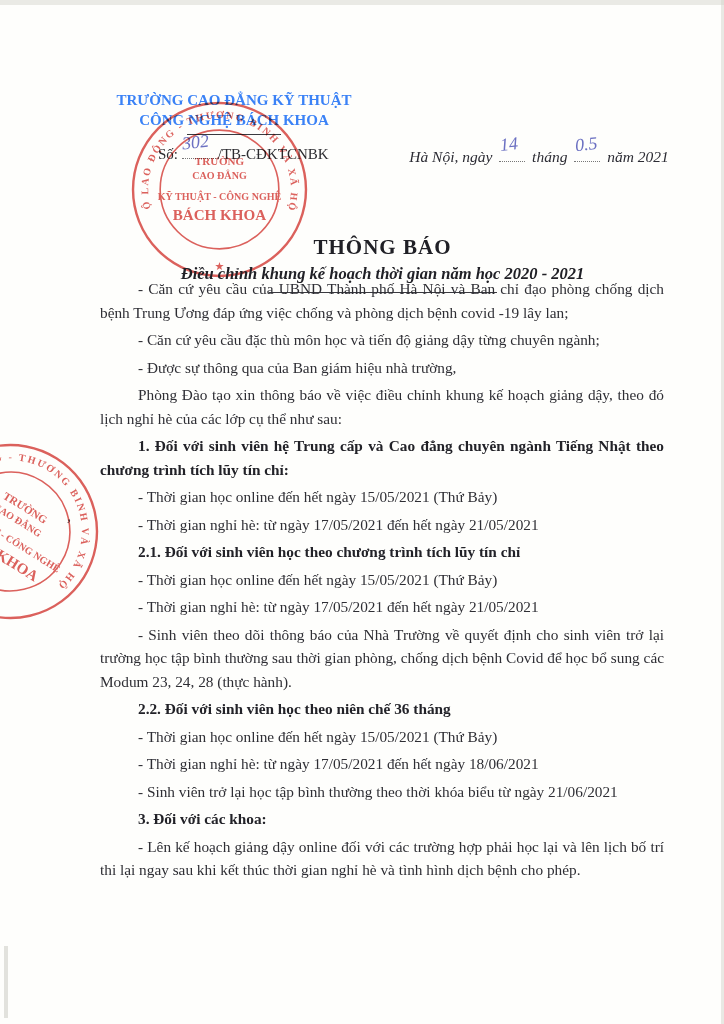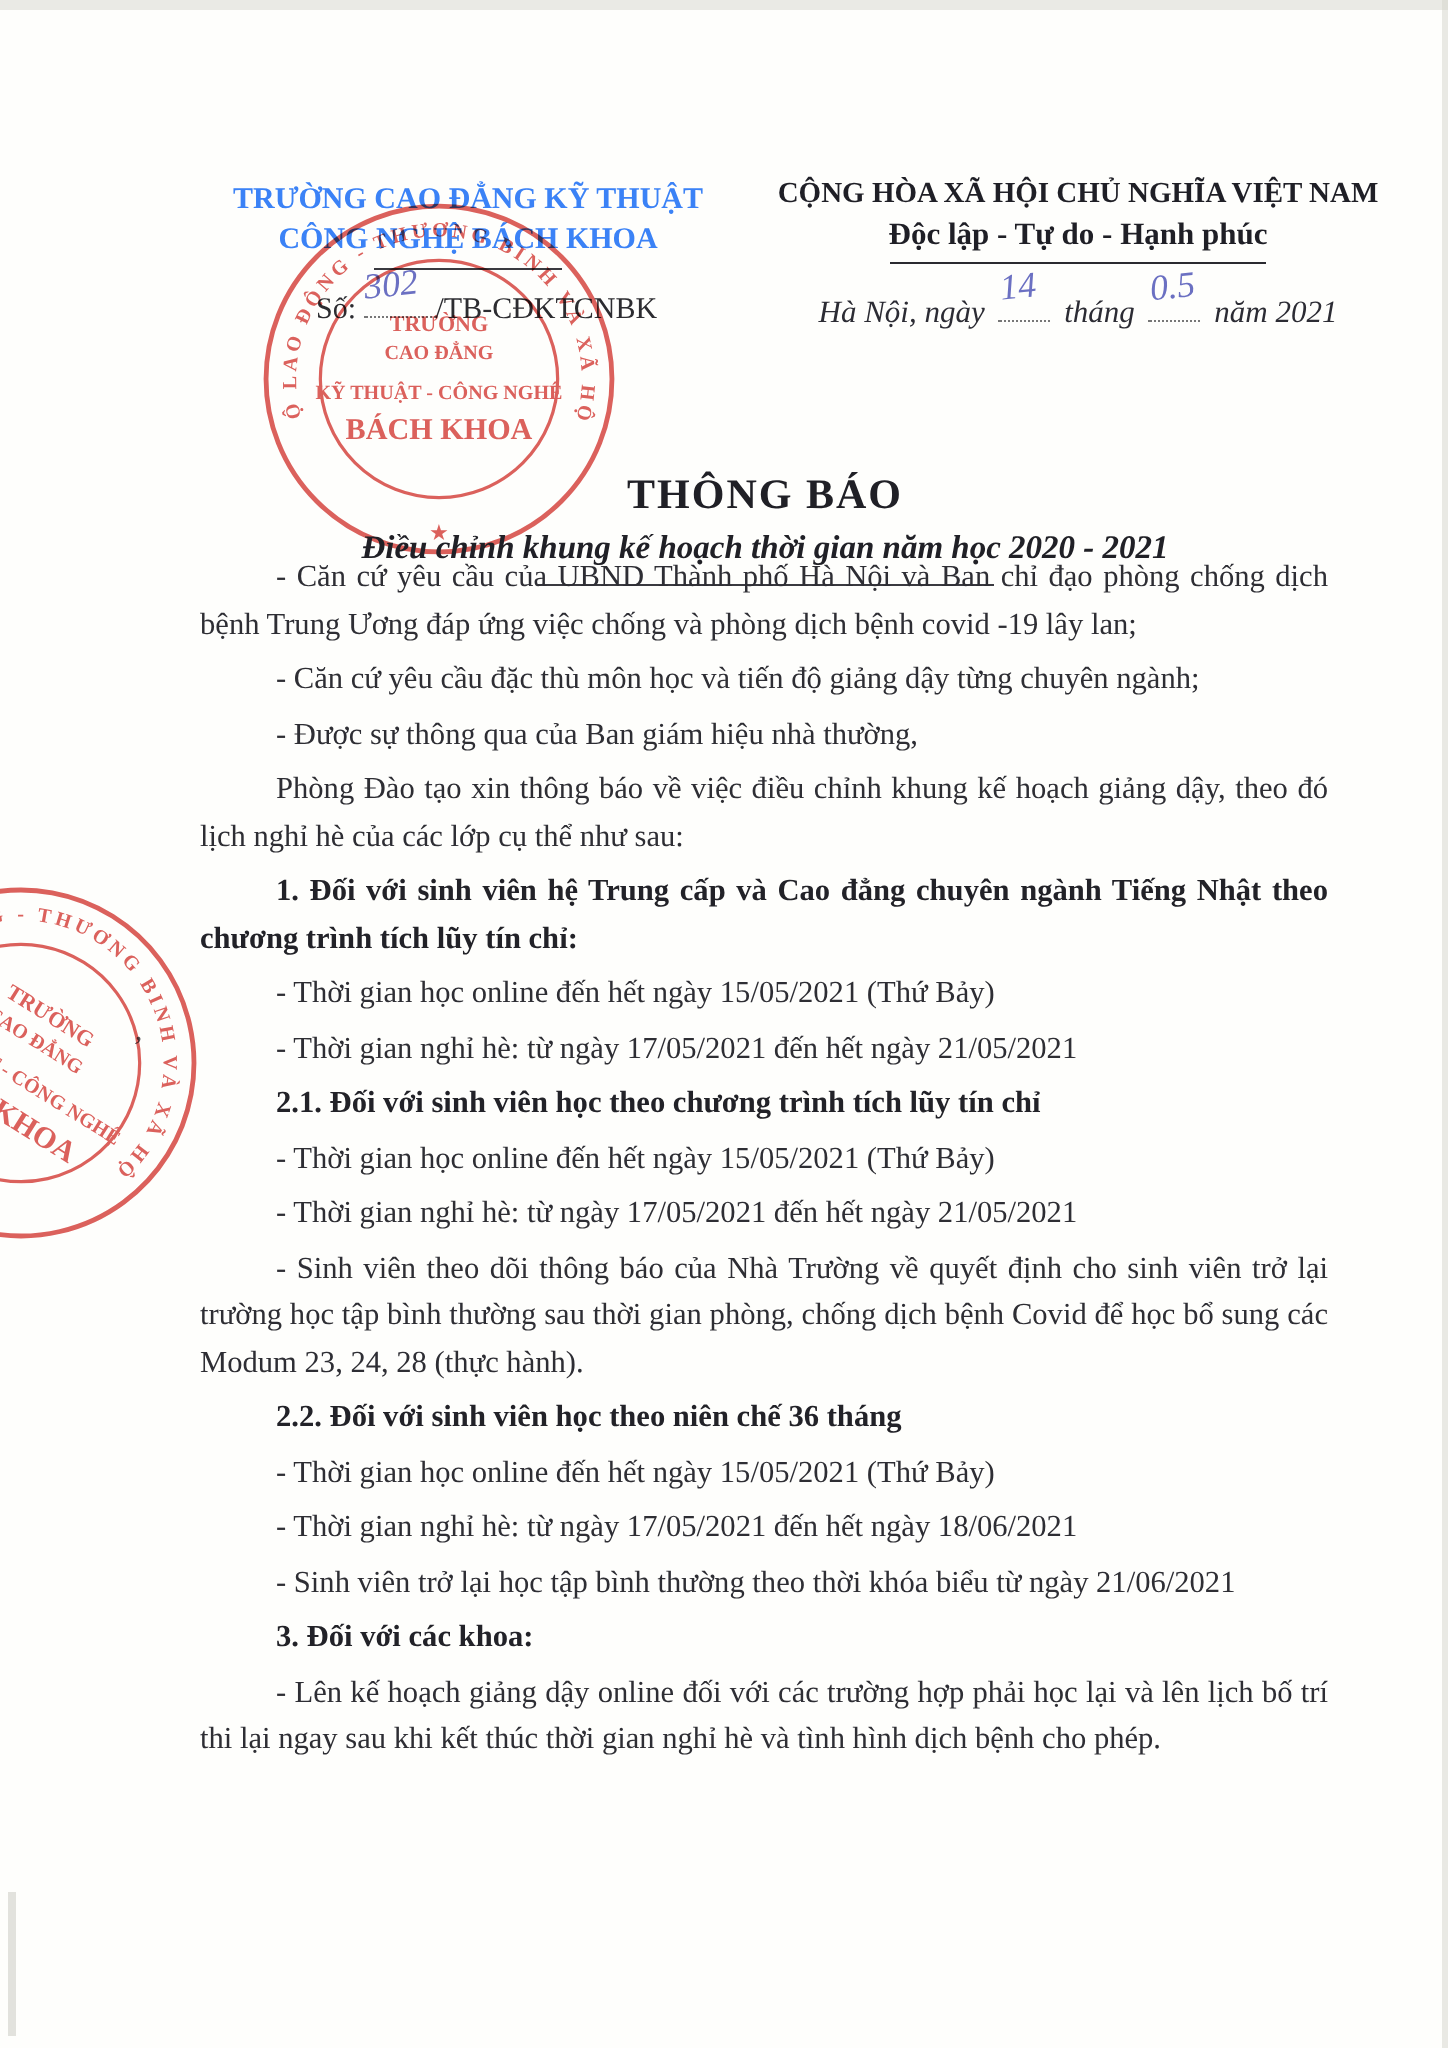--- a/index.html
+++ b/index.html
@@ -64,25 +64,20 @@
     <div class="school-line">TRƯỜNG CAO ĐẲNG KỸ THUẬT</div>
     <div class="school-line">CÔNG NGHỆ BÁCH KHOA</div>
     <div class="school-rule"></div>
   </div>
 
   <div class="doc-number">
     <span>Số:</span>
     <span class="blank"><span class="hand">302</span></span><span>/TB-CĐKTCNBK</span>
   </div>
 
-  <div class="republic-block">
-    <div class="republic-line1">CỘNG HÒA XÃ HỘI CHỦ NGHĨA VIỆT NAM</div>
-    <div class="republic-line2">Độc lập - Tự do - Hạnh phúc</div>
-    <div class="republic-rule"></div>
-  </div>
 
   <div class="date-line">
     <span>Hà Nội, ngày</span>
     <span class="blank"><span class="hand">14</span></span>
     <span>tháng</span>
     <span class="blank"><span class="hand">0.5</span></span>
     <span>năm 2021</span>
   </div>
 
   <svg class="stamp stamp-top" viewBox="0 0 180 180">
@@ -115,21 +110,21 @@
 
   <div class="title-block">
     <div class="doc-title">THÔNG BÁO</div>
     <div class="doc-subtitle">Điều chỉnh khung kế hoạch thời gian năm học 2020 - 2021</div>
     <div class="title-rule"></div>
   </div>
 
   <div class="body-text">
     <p class="para"><span>- Căn cứ yêu cầu của UBND Thành phố Hà Nội và Ban chỉ đạo phòng chống dịch bệnh Trung Ương đáp ứng việc chống và phòng dịch bệnh covid -19 lây lan;</span></p>
     <p class="para"><span>- Căn cứ yêu cầu đặc thù môn học và tiến độ giảng dậy từng chuyên ngành;</span></p>
-    <p class="para"><span>- Được sự thông qua của Ban giám hiệu nhà thường,</span></p>
+    <p class="para"><span>- Được sự thông qua của Ban giám hiệu nhà trường,</span></p>
     <p class="para"><span>Phòng Đào tạo xin thông báo về việc điều chỉnh khung kế hoạch giảng dậy, theo đó lịch nghỉ hè của các lớp cụ thể như sau:</span></p>
     <p class="para b"><span>1. Đối với sinh viên hệ Trung cấp và Cao đẳng chuyên ngành Tiếng Nhật theo chương trình tích lũy tín chỉ:</span></p>
     <p class="para"><span>- Thời gian học online đến hết ngày 15/05/2021 (Thứ Bảy)</span></p>
     <p class="para"><span>- Thời gian nghỉ hè: </span><span class="it">từ ngày 17/05/2021 đến hết ngày 21/05/2021</span></p>
     <p class="para b"><span>2.1. Đối với sinh viên học theo chương trình tích lũy tín chỉ</span></p>
     <p class="para"><span>- Thời gian học online đến hết ngày 15/05/2021 (Thứ Bảy)</span></p>
     <p class="para"><span>- Thời gian nghỉ hè: </span><span class="it">từ ngày 17/05/2021 đến hết ngày 21/05/2021</span></p>
     <p class="para"><span>- Sinh viên theo dõi thông báo của Nhà Trường về quyết định cho sinh viên trở lại trường học tập bình thường sau thời gian phòng, chống dịch bệnh Covid để học bổ sung các Modum 23, 24, 28 (thực hành).</span></p>
     <p class="para b"><span>2.2. Đối với sinh viên học theo niên chế 36 tháng</span></p>
     <p class="para"><span>- Thời gian học online đến hết ngày 15/05/2021 (Thứ Bảy)</span></p>

